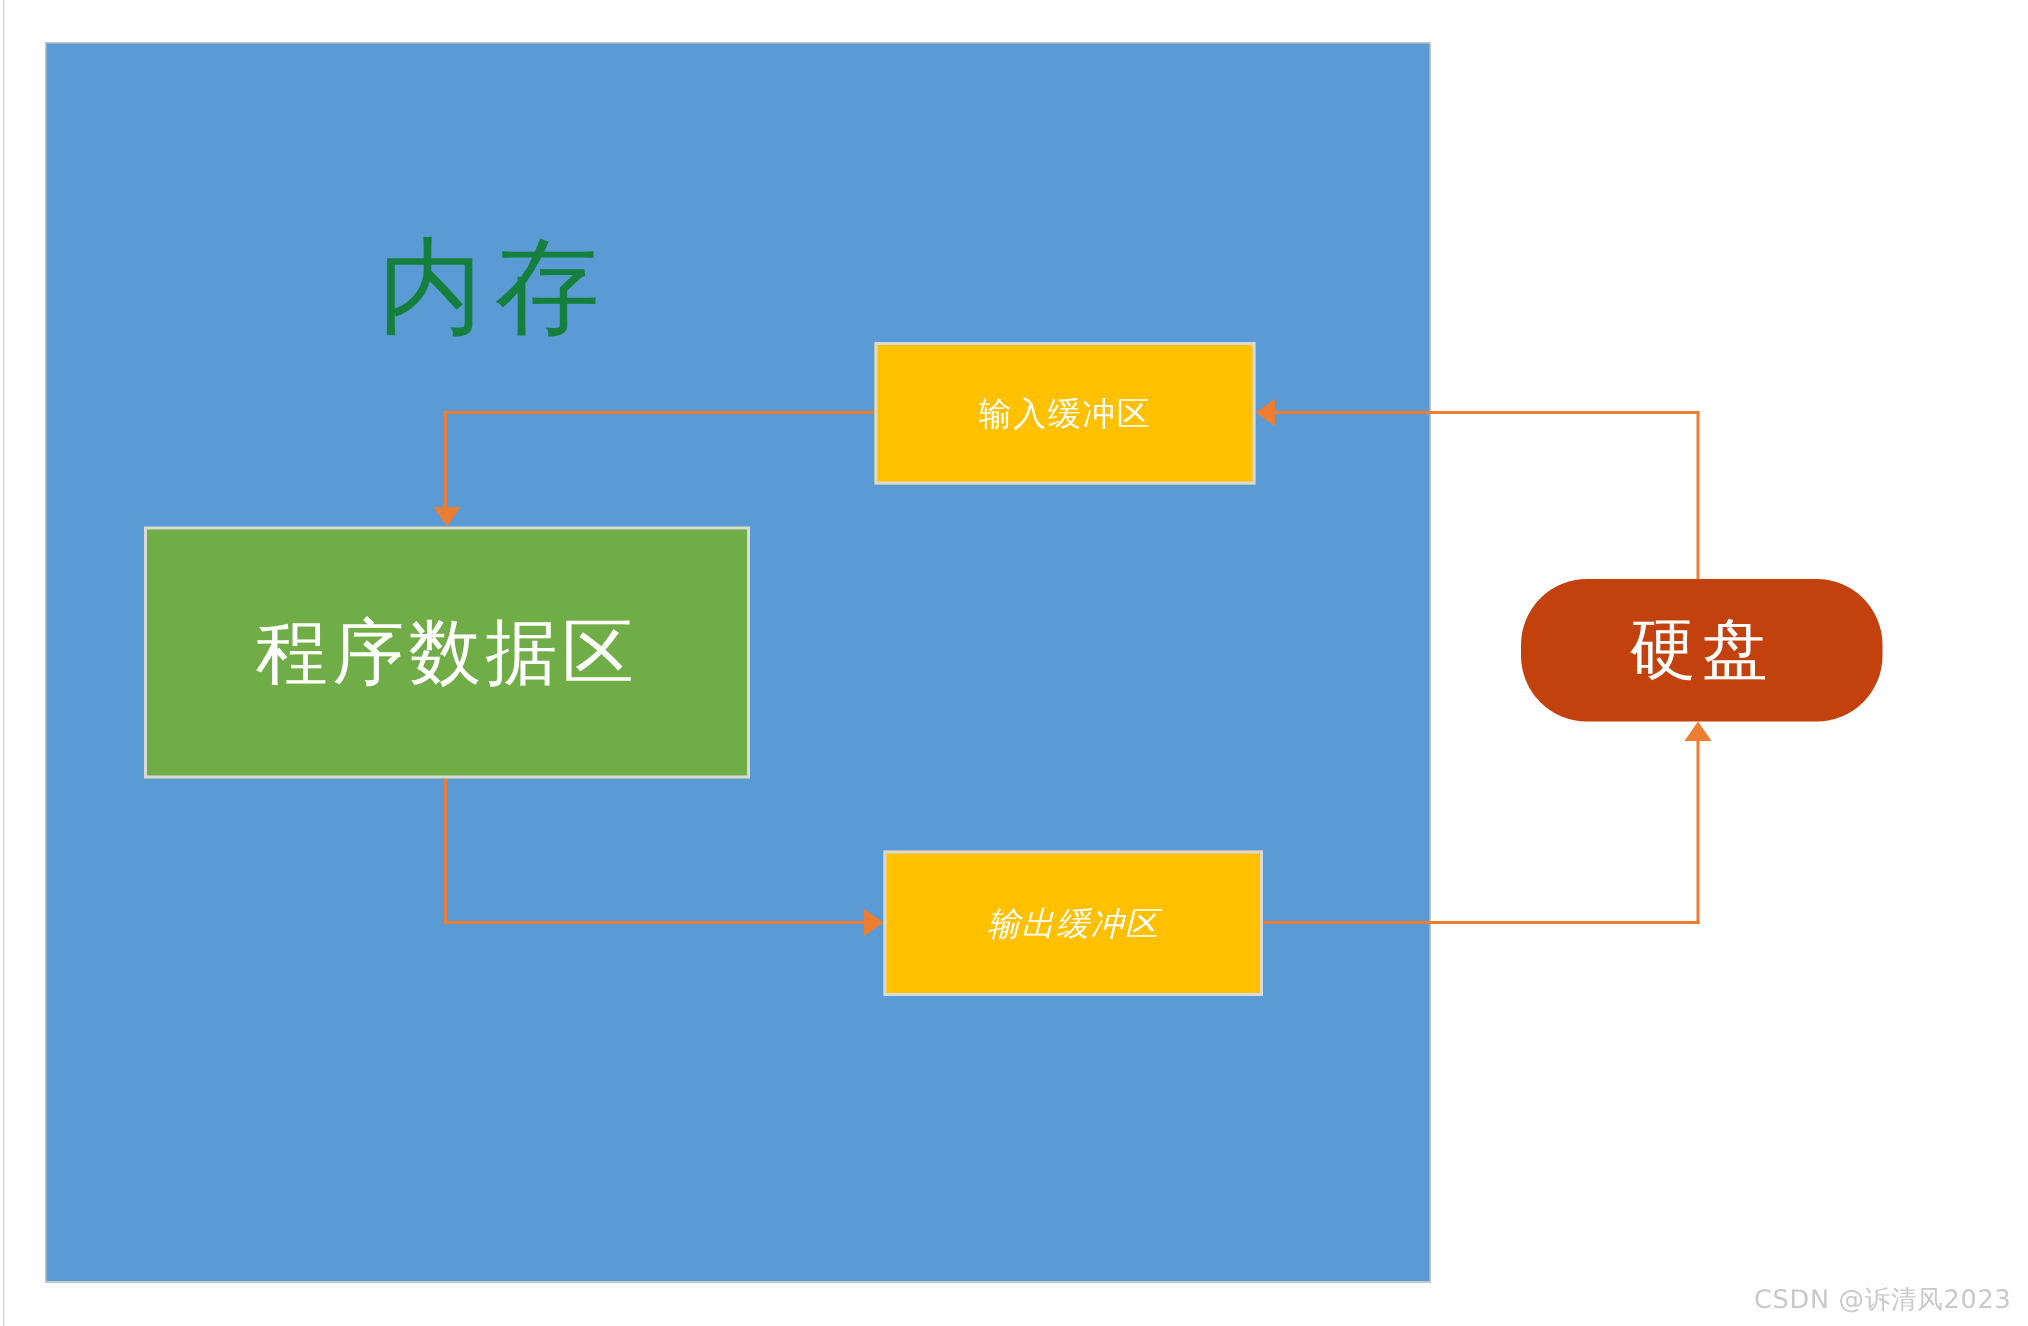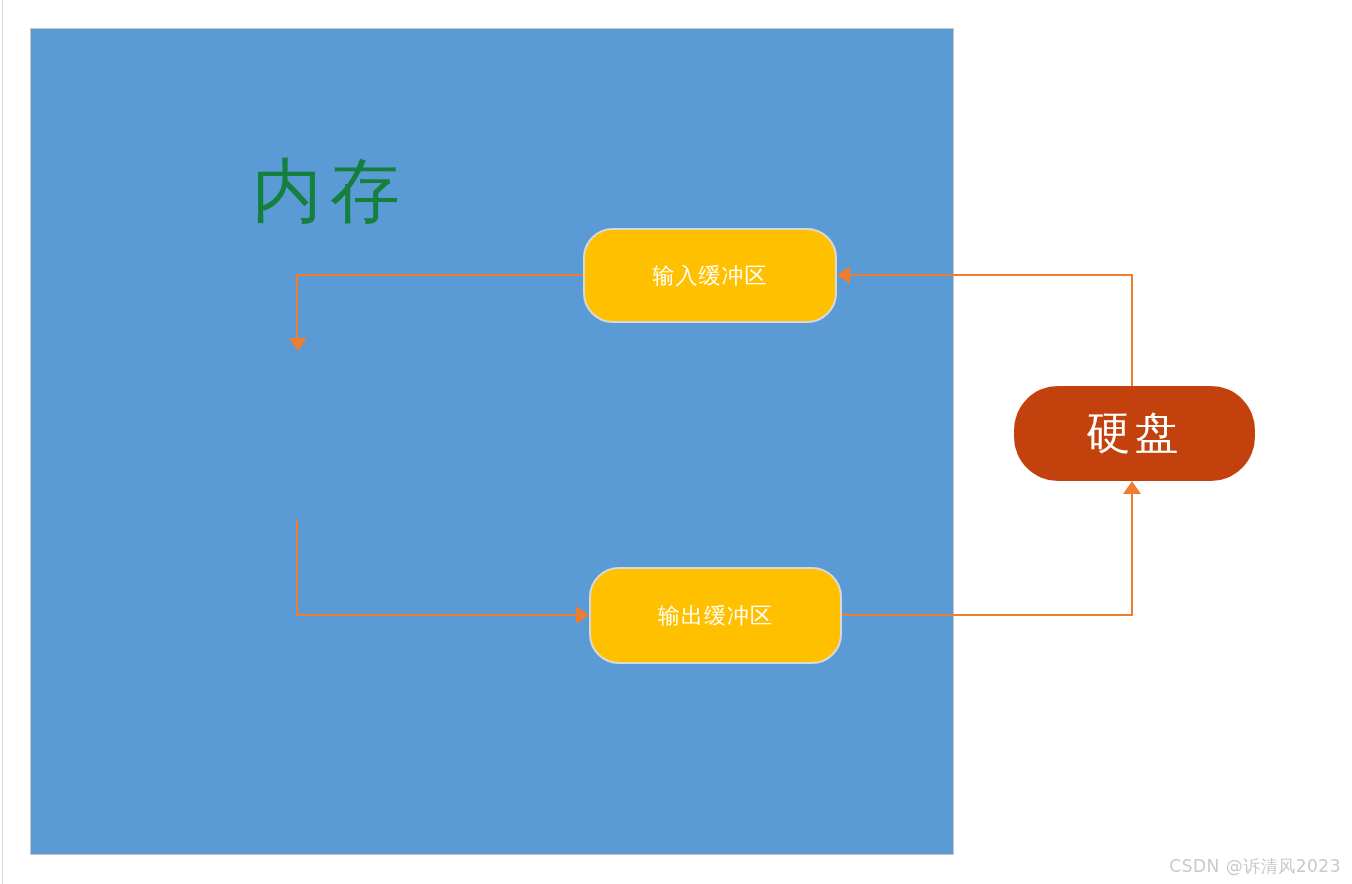--- a/index.html
+++ b/index.html
@@ -43,21 +43,20 @@
   
   .node {
     position: absolute;
     display: flex;
     align-items: center;
     justify-content: center;
     box-sizing: border-box;
     color: #ffffff;
     text-align: center;
     white-space: nowrap;
-    border-radius: 30px;
   }
   .node-program-data {
     left: 96px; top: 351px;
     width: 404px; height: 168px;
     background: #70ad47;
     border: 2px solid #d9d9d9;
     font-size: 48px;
     letter-spacing: 3px;
   }
   .node-input-buffer {
@@ -68,20 +67,21 @@
     font-size: 22px;
     letter-spacing: 1px;
   }
   .node-output-buffer {
     left: 589px; top: 567px;
     width: 253px; height: 97px;
     background: #ffc000;
     border: 2px solid #d9d9d9;
     font-size: 22px;
     letter-spacing: 1px;
+    font-style: italic;
   }
   .node-disk {
     left: 1014px; top: 386px;
     width: 241px; height: 95px;
     background: #c2410c;
     border-radius: 44px;
     font-size: 44px;
     letter-spacing: 4px;
   }
   
@@ -156,20 +156,21 @@
   <div class="arrowhead arrow-right"></div>
 
   <div class="seg seg-c-h"></div>
   <div class="seg seg-c-v"></div>
   <div class="arrowhead arrow-up"></div>
 
   <div class="seg seg-d-v"></div>
   <div class="seg seg-d-h"></div>
   <div class="arrowhead arrow-left"></div>
 
+  <div class="node node-program-data">程序数据区</div>
 
   <div class="node node-input-buffer">输入缓冲区</div>
 
   <div class="node node-output-buffer">输出缓冲区</div>
 
   <div class="node node-disk">硬盘</div>
 
   <div class="watermark">CSDN @诉清风2023</div>
 
 </div>

